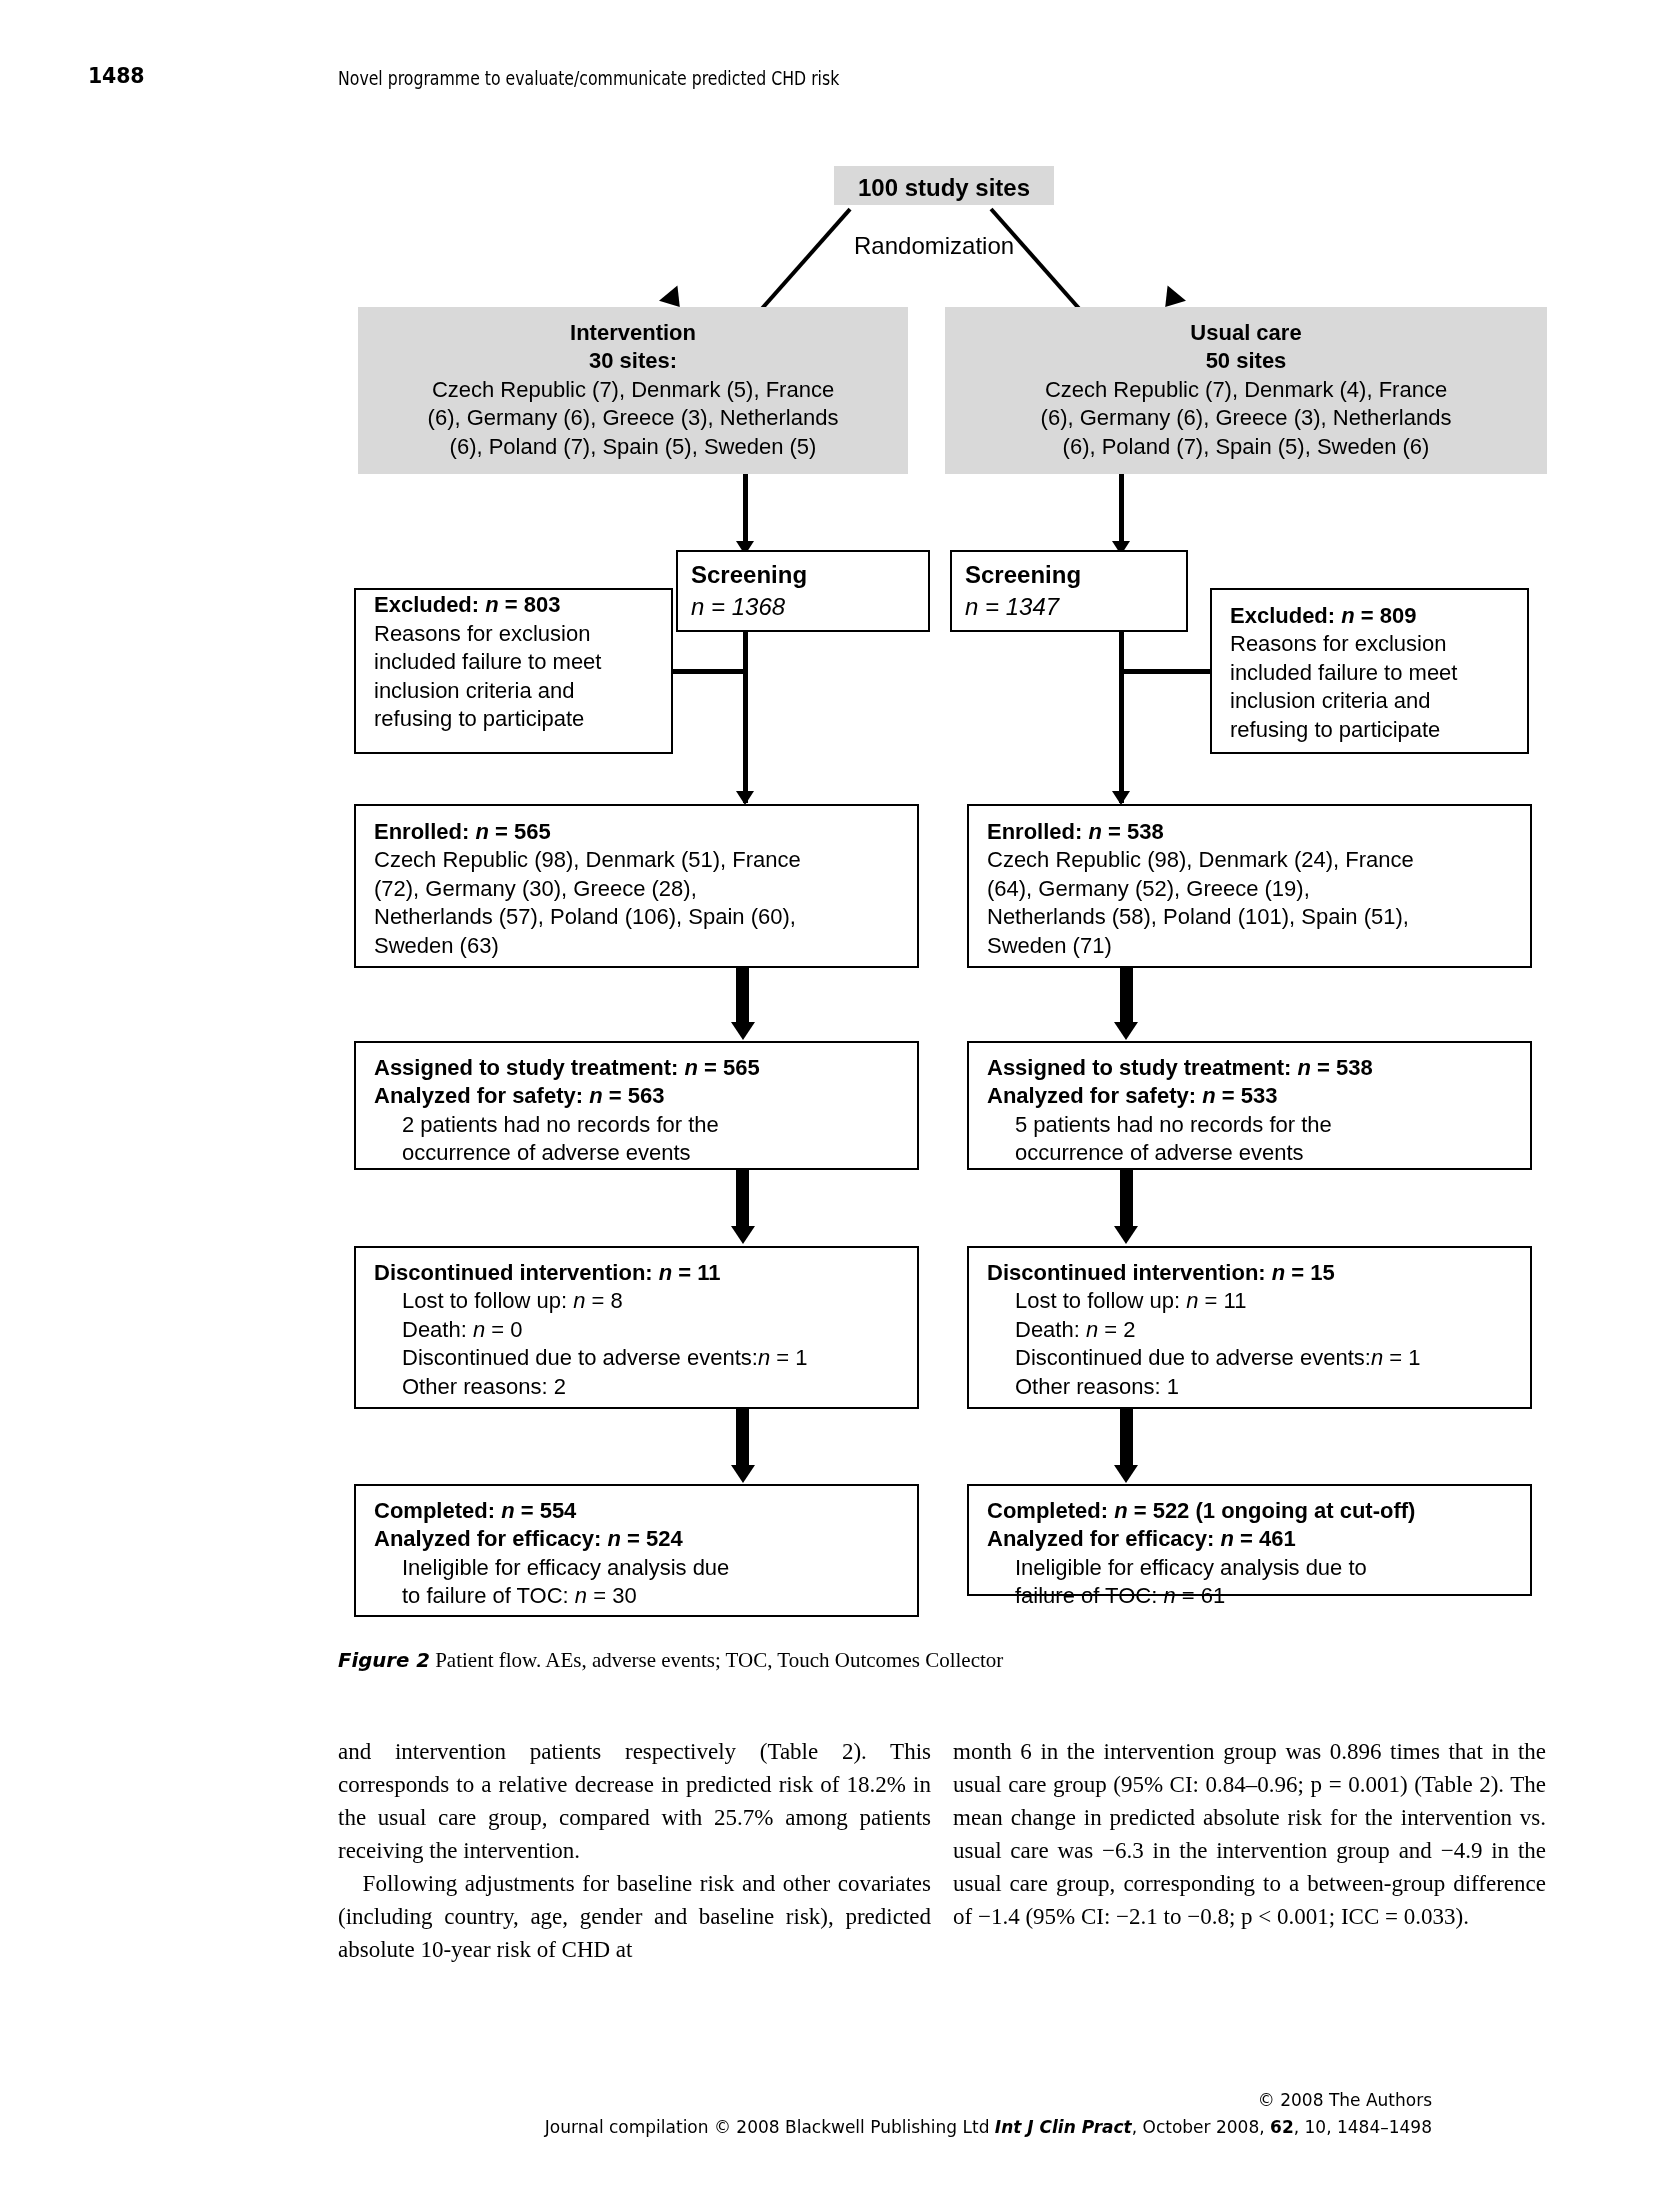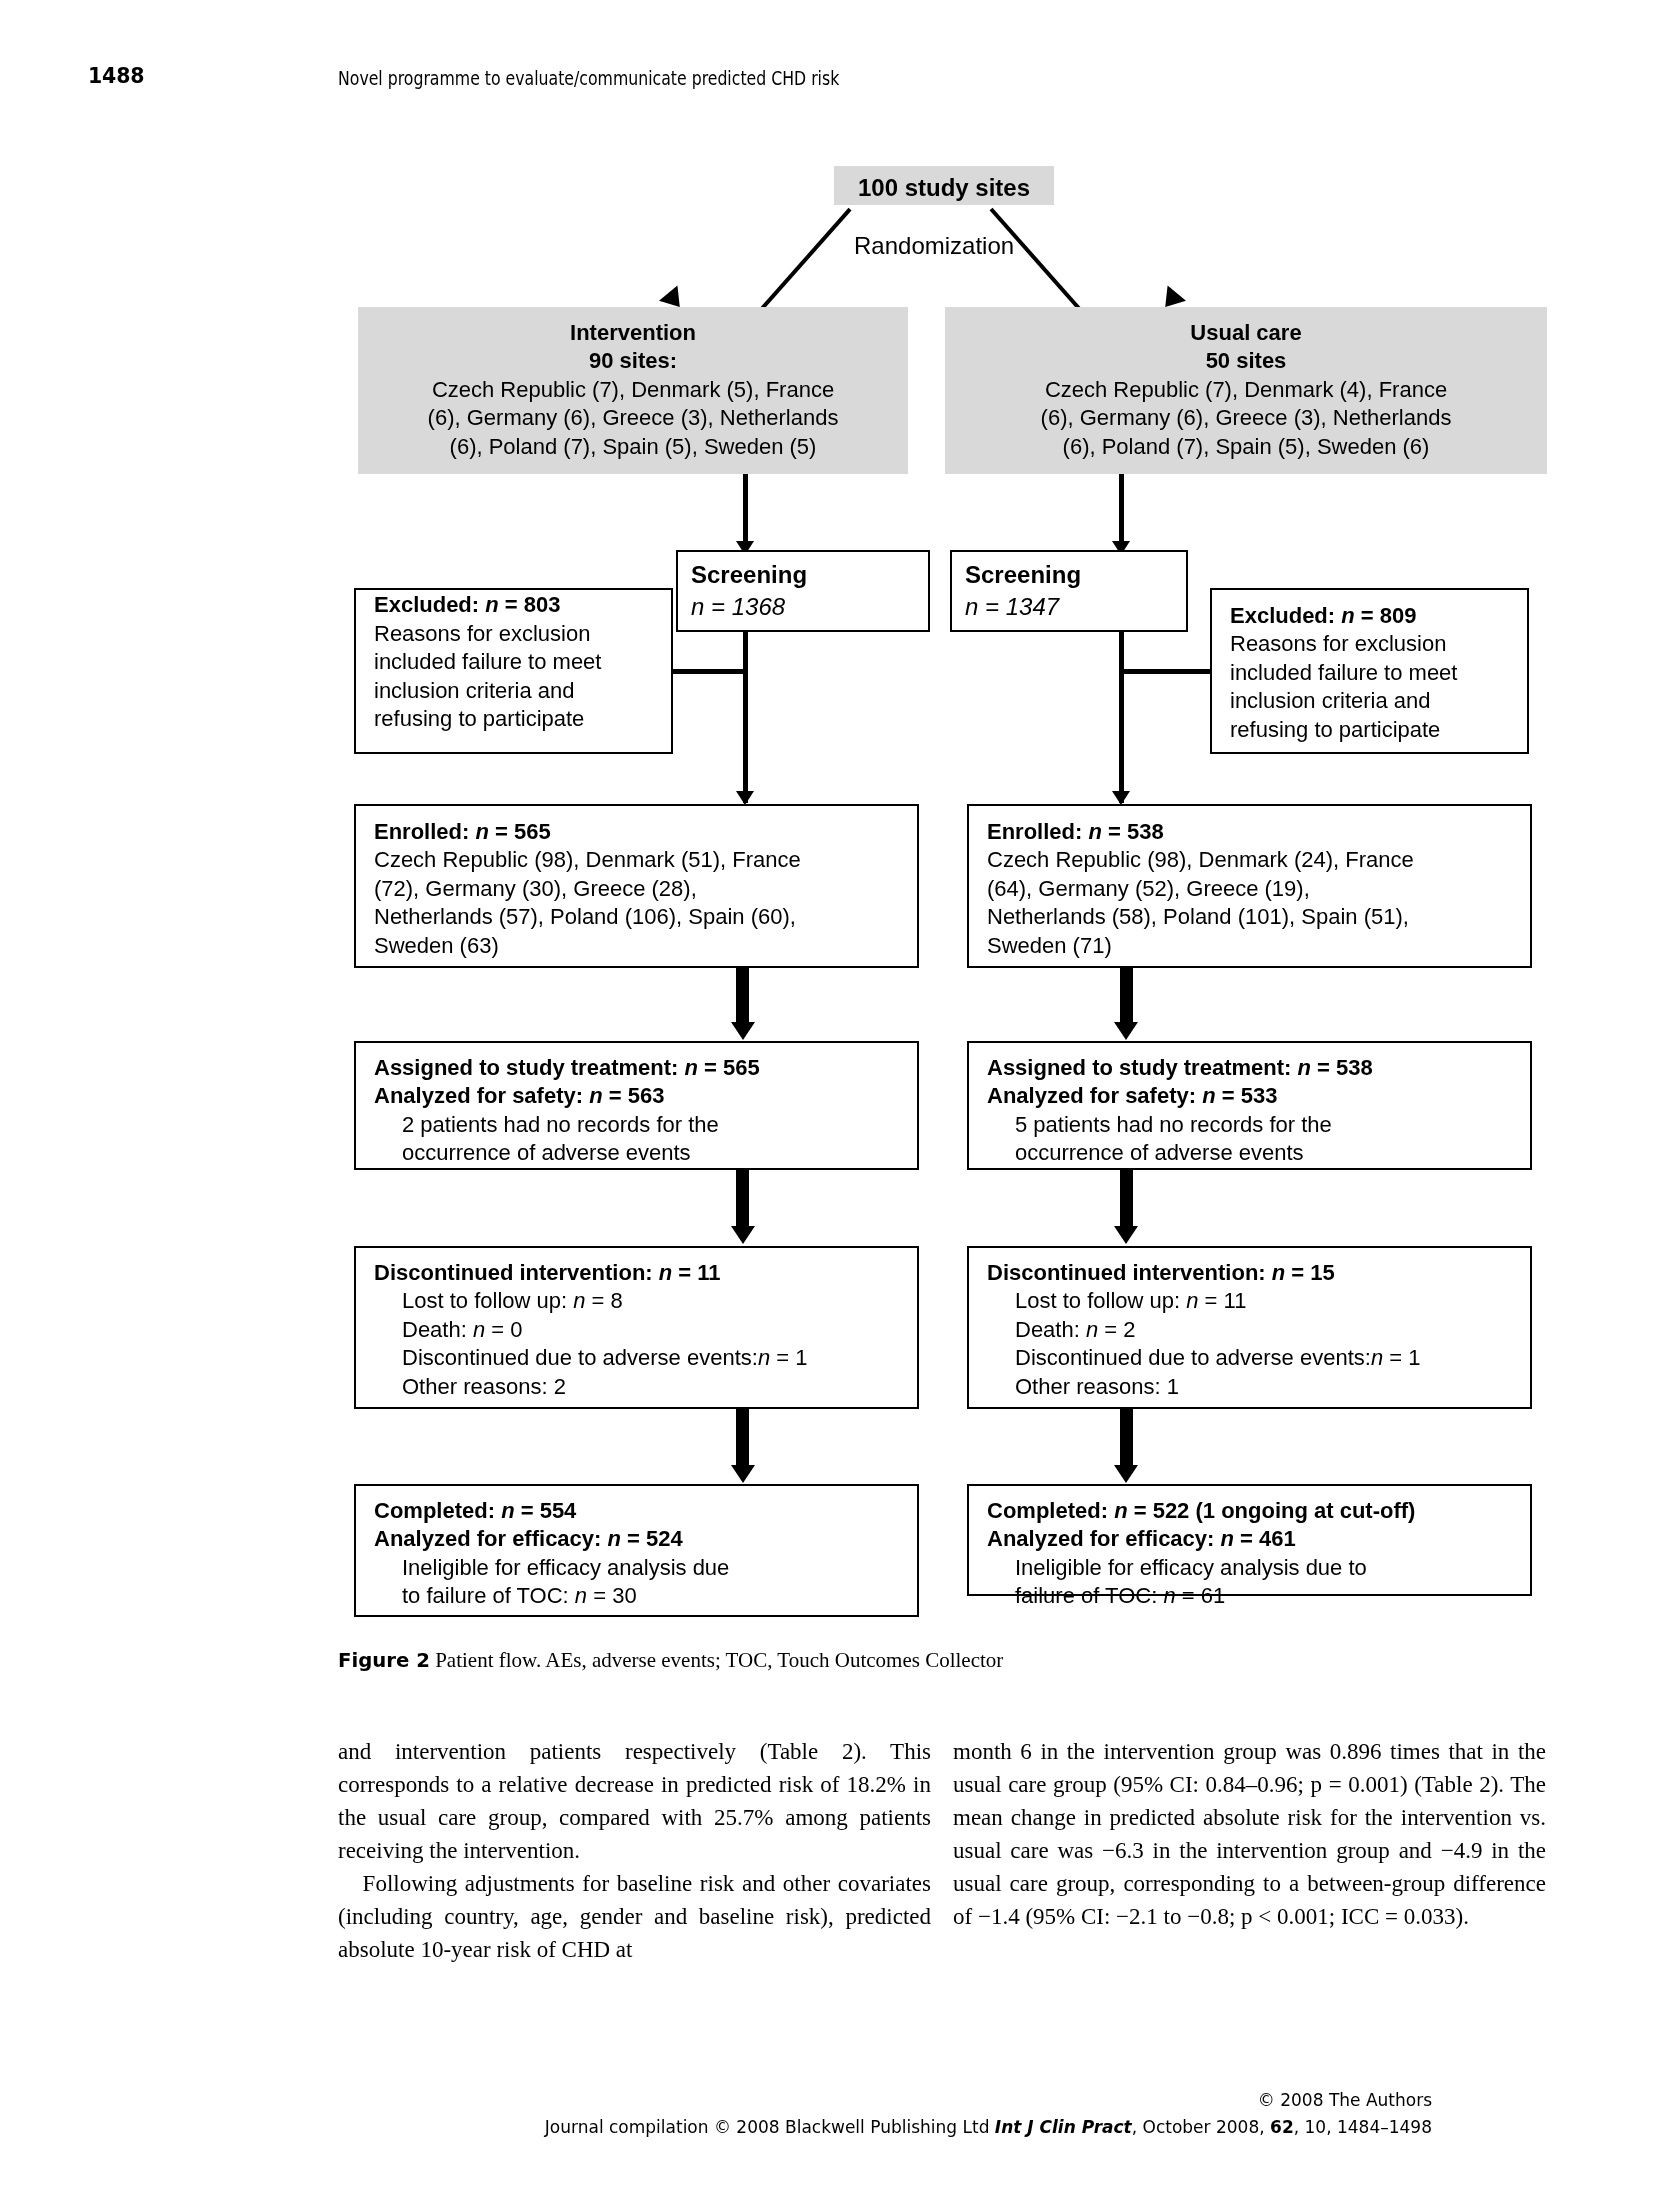--- a/index.html
+++ b/index.html
@@ -109,20 +109,21 @@
     position: absolute;
     left: 338px;
     top: 1648px;
     width: 1065px;
     font-family: "Liberation Serif", serif;
     font-size: 21px;
   }
   .caption b {
     font-family: "DejaVu Sans", sans-serif;
     font-size: 19.7px;
+    font-style: italic;
   }
 
   
   .col {
     position: absolute;
     top: 1735px;
     width: 593px;
     font-size: 23px;
     line-height: 33px;
     text-align: justify;
@@ -163,21 +164,21 @@
   </div>
 
   <div class="diag" style="left:850px; top:207px; width:228px; height:4.1px; transform: rotate(131.5deg);"></div>
   <div class="diag" style="left:991px; top:207px; width:228px; height:4.1px; transform: rotate(48.5deg);"></div>
   <div class="arrow-down" style="left:662px; top:291px; transform: rotate(-40deg);"></div>
   <div class="arrow-down" style="left:1159px; top:291px; transform: rotate(40deg);"></div>
   <div class="rand-label" style="left:854px; top:232px;">Randomization</div>
 
   <div class="fig-box box-shaded" style="left:358px; top:307px; width:550px; height:167px; padding:11.5px 13px 0 13px; font-size:22px;">
     <div class="bx-title center">Intervention</div>
-    <div class="bx-title center">90 sites:</div>
+    <div class="bx-title center">30 sites:</div>
     <div class="bx-line center">Czech Republic (7), Denmark (5), France
 (6), Germany (6), Greece (3), Netherlands
 (6), Poland (7), Spain (5), Sweden (5)</div>
   </div>
 
   <div class="fig-box box-shaded" style="left:945px; top:307px; width:602px; height:167px; padding:11.5px 13px 0 13px; font-size:22px;">
     <div class="bx-title center">Usual care</div>
     <div class="bx-title center">50 sites</div>
     <div class="bx-line center">Czech Republic (7), Denmark (4), France
 (6), Germany (6), Greece (3), Netherlands

